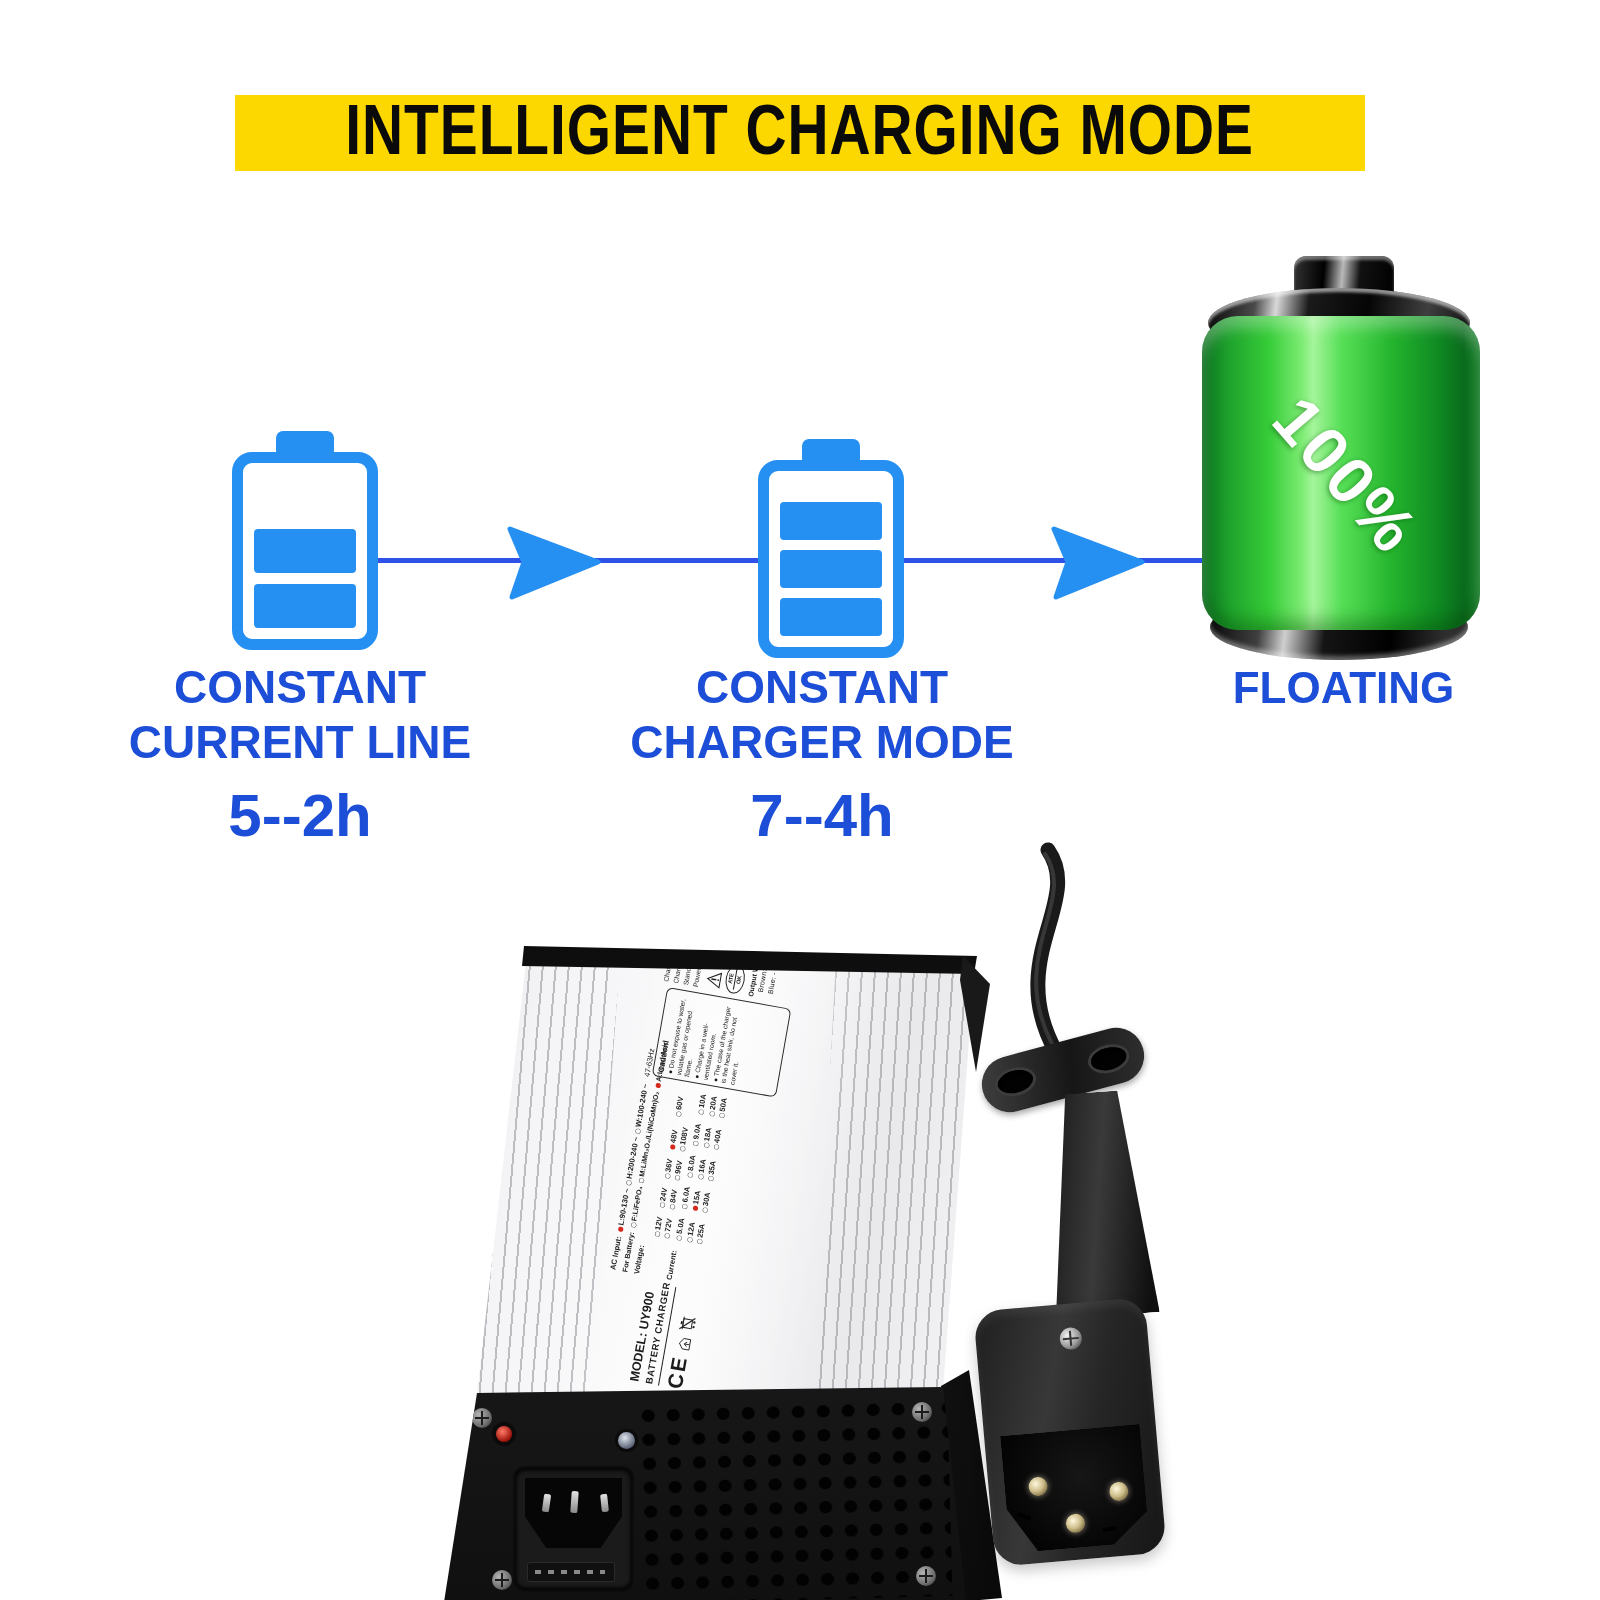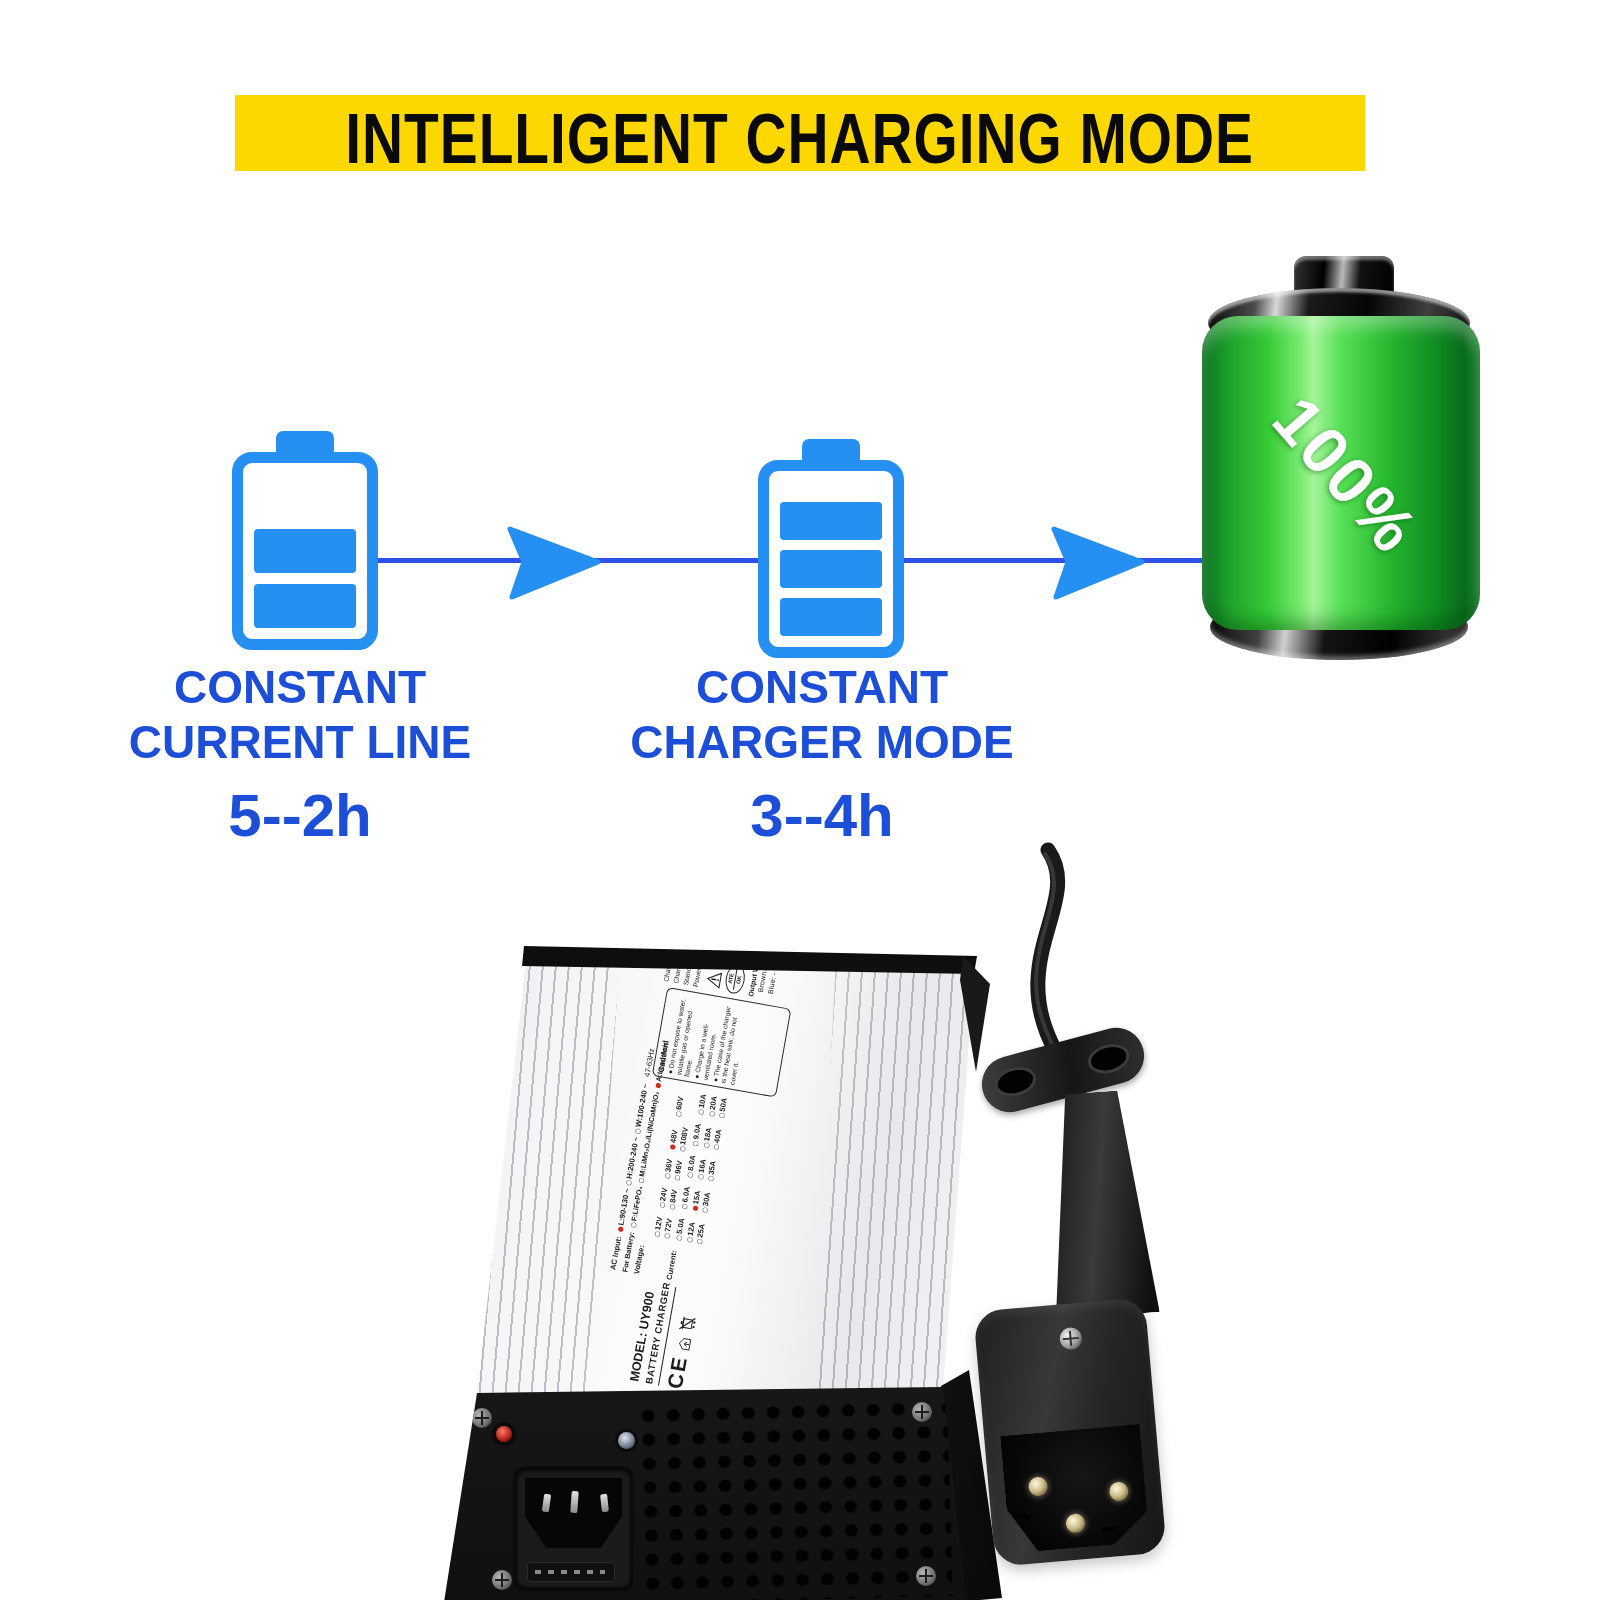--- a/index.html
+++ b/index.html
@@ -2,21 +2,21 @@
 <html><head>
 <meta charset="utf-8">
 <style>
   html,body{margin:0;padding:0;background:#fff;}
   .stage{position:relative;width:1600px;height:1600px;background:#fff;overflow:hidden;
          font-family:"Liberation Sans",sans-serif;color:#161616;}
   i,b{font-style:normal;}
 
   
   .banner{position:absolute;left:235px;top:95px;width:1130px;height:76px;background:#FDD800;
-          display:flex;align-items:flex-end;justify-content:center;}
+          display:flex;align-items:flex-start;justify-content:center;}
   .banner-text{font-size:58px;font-weight:bold;color:#0A0A0A;letter-spacing:1px;
                transform:scale(.98,1.22);white-space:nowrap;}
 
   
   .flow-line{position:absolute;left:370px;top:558px;width:860px;height:5px;background:#2E52E8;z-index:1;}
   .arrow{position:absolute;z-index:3;}
   .arrow1{left:506px;top:525px;}
   .arrow2{left:1050px;top:525px;}
 
   .batt{position:absolute;width:124px;height:176px;border:11px solid #2590F2;border-radius:20px;
@@ -210,22 +210,23 @@
   </div>
 
   <div class="step-label sl1">
     <div>CONSTANT</div>
     <div>CURRENT LINE</div>
     <div class="dur">5--2h</div>
   </div>
   <div class="step-label sl2">
     <div>CONSTANT</div>
     <div>CHARGER MODE</div>
-    <div class="dur">3--4h</div>
-  </div>
+    <div class="dur">7--4h</div>
+  </div>
+  <div class="step-label sl3">FLOATING</div>
 
   <div class="charger">
     <div class="face">
       <div class="ribs ribs-l"></div>
       <div class="ribs ribs-r"></div>
       <div class="sheen"></div>
 
       <div class="label-inner">
         <div class="lcol1">
           <div class="model">MODEL: UY900</div>

